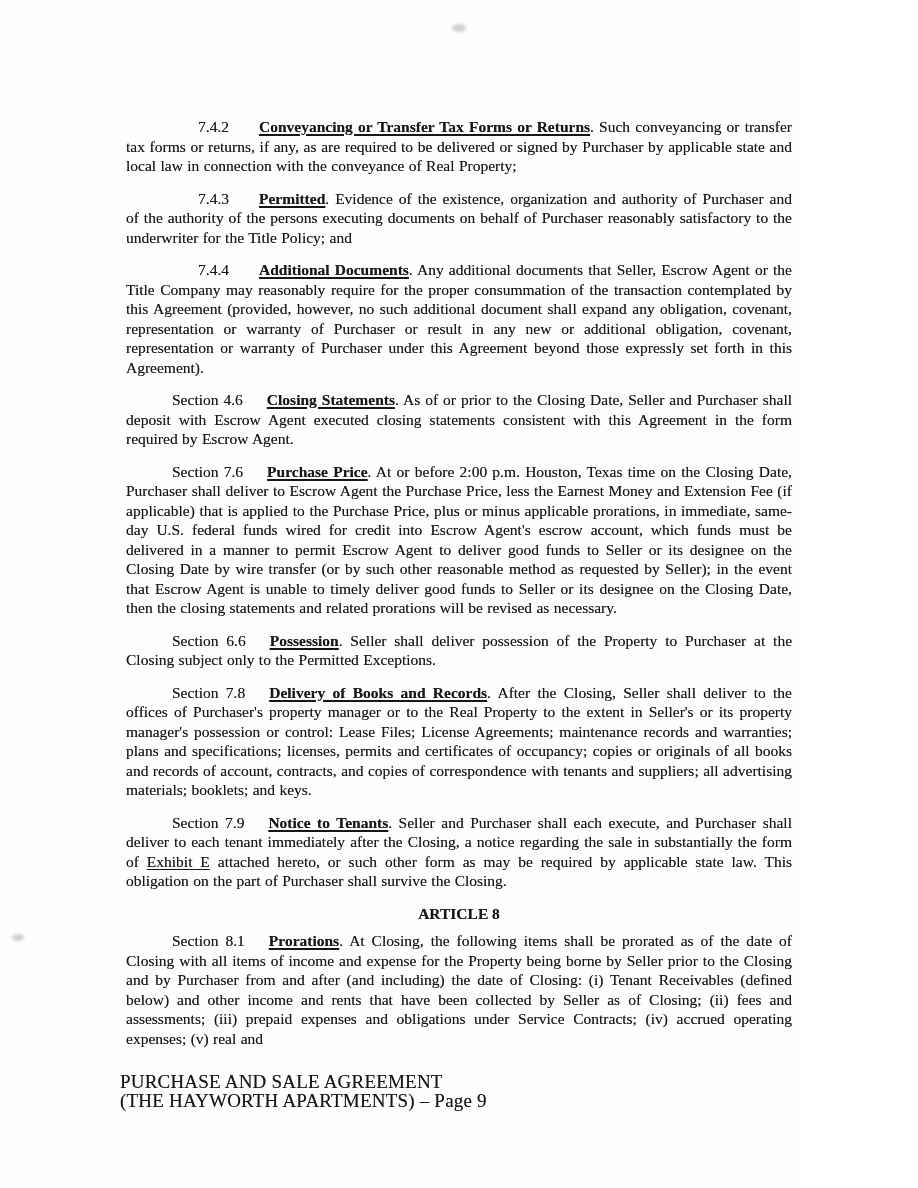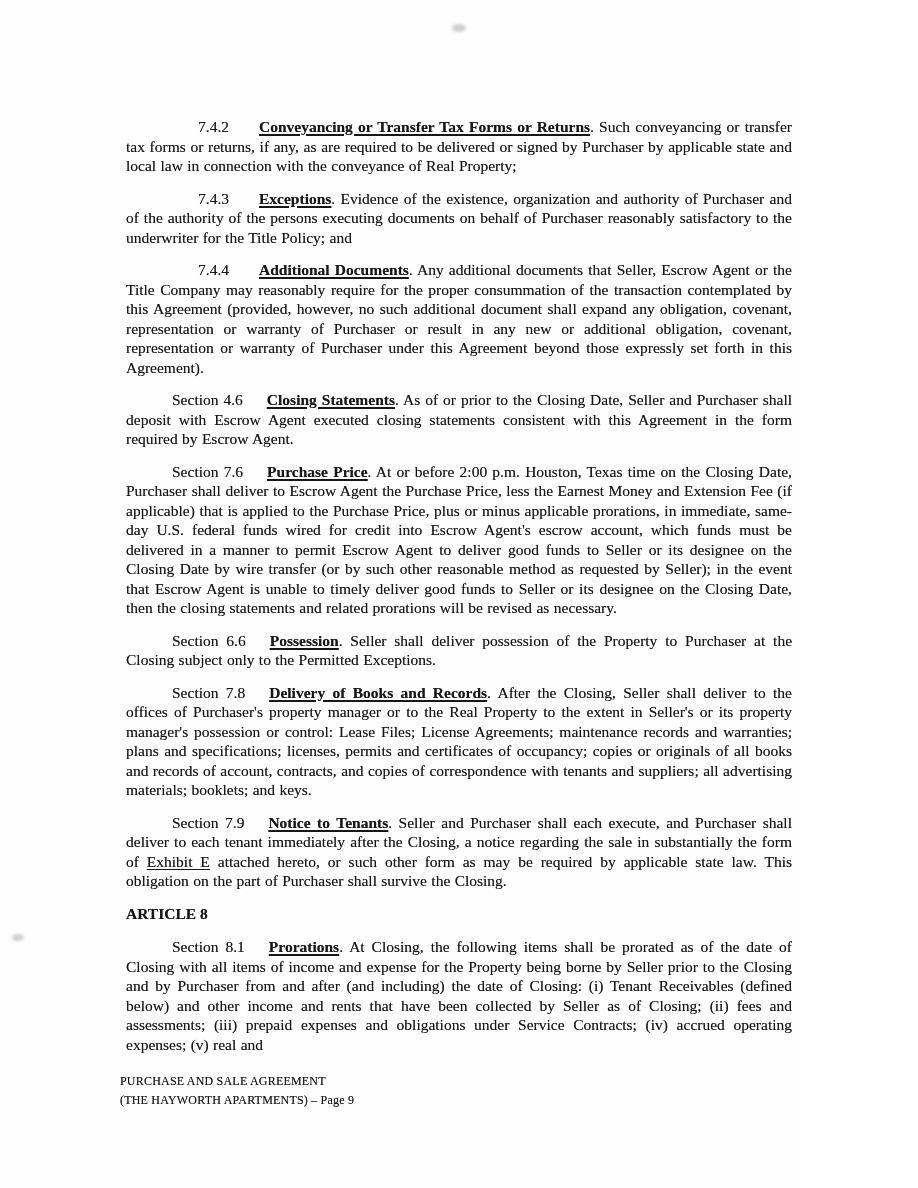--- a/index.html
+++ b/index.html
@@ -39,34 +39,34 @@
     text-decoration: underline;
     text-decoration-thickness: 1.5px;
     text-underline-offset: 2px;
   }
   .exhibit {
     text-decoration: underline;
     text-decoration-thickness: 1.2px;
     text-underline-offset: 2px;
   }
   .article {
-    text-align: left;
+    text-align: center;
     font-weight: bold;
-    margin: 4px 0 14px 0;
+    margin: 4px 0 8px 0;
   }
   .article .a2 {
     text-decoration: underline;
     text-decoration-thickness: 1.8px;
     text-underline-offset: 2.5px;
   }
   .footer {
     position: absolute;
     left: 120px;
     top: 1072px;
-    font-size: 12px;
+    font-size: 19px;
     line-height: 19px;
     letter-spacing: 0.2px;
   }
   .edge-line {
     position: absolute;
     left: 900px;
     top: 688px;
     width: 1.5px;
     height: 486px;
     background: linear-gradient(to bottom, rgba(90,90,90,0) 0%, rgba(90,90,90,0.55) 6%, rgba(70,70,70,0.8) 45%, rgba(40,40,40,0.95) 100%);
@@ -83,21 +83,21 @@
   .smudge.s2 { left: 12px; top: 934px; width: 12px; height: 7px; }
 </style>
 </head>
 <body>
 
 <div class="sheet">
   <div class="content">
 
     <p class="para sub"><span class="snum">7.4.2</span><span class="tab"></span><span class="shead">Conveyancing or Transfer Tax Forms or Returns</span><span class="sbody">.  Such conveyancing or transfer tax forms or returns, if any, as are required to be delivered or signed by Purchaser by applicable state and local law in connection with the conveyance of Real Property;</span></p>
 
-    <p class="para sub"><span class="snum">7.4.3</span><span class="tab"></span><span class="shead">Exceptions</span><span class="sbody">.  Evidence of the existence, organization and authority of Purchaser and of the authority of the persons executing documents on behalf of Purchaser reasonably satisfactory to the underwriter for the Title Policy; and</span></p>
+    <p class="para sub"><span class="snum">7.4.3</span><span class="tab"></span><span class="shead">Permitted</span><span class="sbody">.  Evidence of the existence, organization and authority of Purchaser and of the authority of the persons executing documents on behalf of Purchaser reasonably satisfactory to the underwriter for the Title Policy; and</span></p>
 
     <p class="para sub"><span class="snum">7.4.4</span><span class="tab"></span><span class="shead">Additional Documents</span><span class="sbody">.  Any additional documents that Seller, Escrow Agent or the Title Company may reasonably require for the proper consummation of the transaction contemplated by this Agreement (provided, however, no such additional document shall expand any obligation, covenant, representation or warranty of Purchaser or result in any new or additional obligation, covenant, representation or warranty of Purchaser under this Agreement beyond those expressly set forth in this Agreement).</span></p>
 
     <p class="para sec"><span class="snum">Section 4.6</span><span class="tab"></span><span class="shead">Closing Statements</span><span class="sbody">.  As of or prior to the Closing Date, Seller and Purchaser shall deposit with Escrow Agent executed closing statements consistent with this Agreement in the form required by Escrow Agent.</span></p>
 
     <p class="para sec"><span class="snum">Section 7.6</span><span class="tab"></span><span class="shead">Purchase Price</span><span class="sbody">.  At or before 2:00 p.m. Houston,  Texas time on the Closing Date, Purchaser shall deliver to Escrow Agent the Purchase Price, less the Earnest Money and Extension Fee (if applicable) that is applied to the Purchase Price, plus or minus applicable prorations, in immediate, same-day U.S. federal funds wired for credit into Escrow Agent's escrow account, which funds must be delivered in a manner to permit Escrow Agent to deliver good funds to Seller or its designee on the Closing Date by wire transfer (or by such other reasonable method as requested by Seller); in the event that Escrow Agent is unable to timely deliver good funds to Seller or its designee on the Closing Date, then the closing statements and related prorations will be revised as necessary.</span></p>
 
     <p class="para sec"><span class="snum">Section 6.6</span><span class="tab"></span><span class="shead">Possession</span><span class="sbody">.  Seller shall deliver possession of the Property to Purchaser at the Closing subject only to the Permitted Exceptions.</span></p>
 
     <p class="para sec"><span class="snum">Section 7.8</span><span class="tab"></span><span class="shead">Delivery of Books and Records</span><span class="sbody">.  After the Closing, Seller shall deliver to the offices of Purchaser's property manager or to the Real Property to the extent in Seller's or its property manager's possession or control: Lease Files; License Agreements; maintenance records and warranties; plans and specifications; licenses, permits and certificates of occupancy; copies or originals of all books and records of account, contracts, and copies of correspondence with tenants and suppliers; all advertising materials; booklets; and keys.</span></p>

